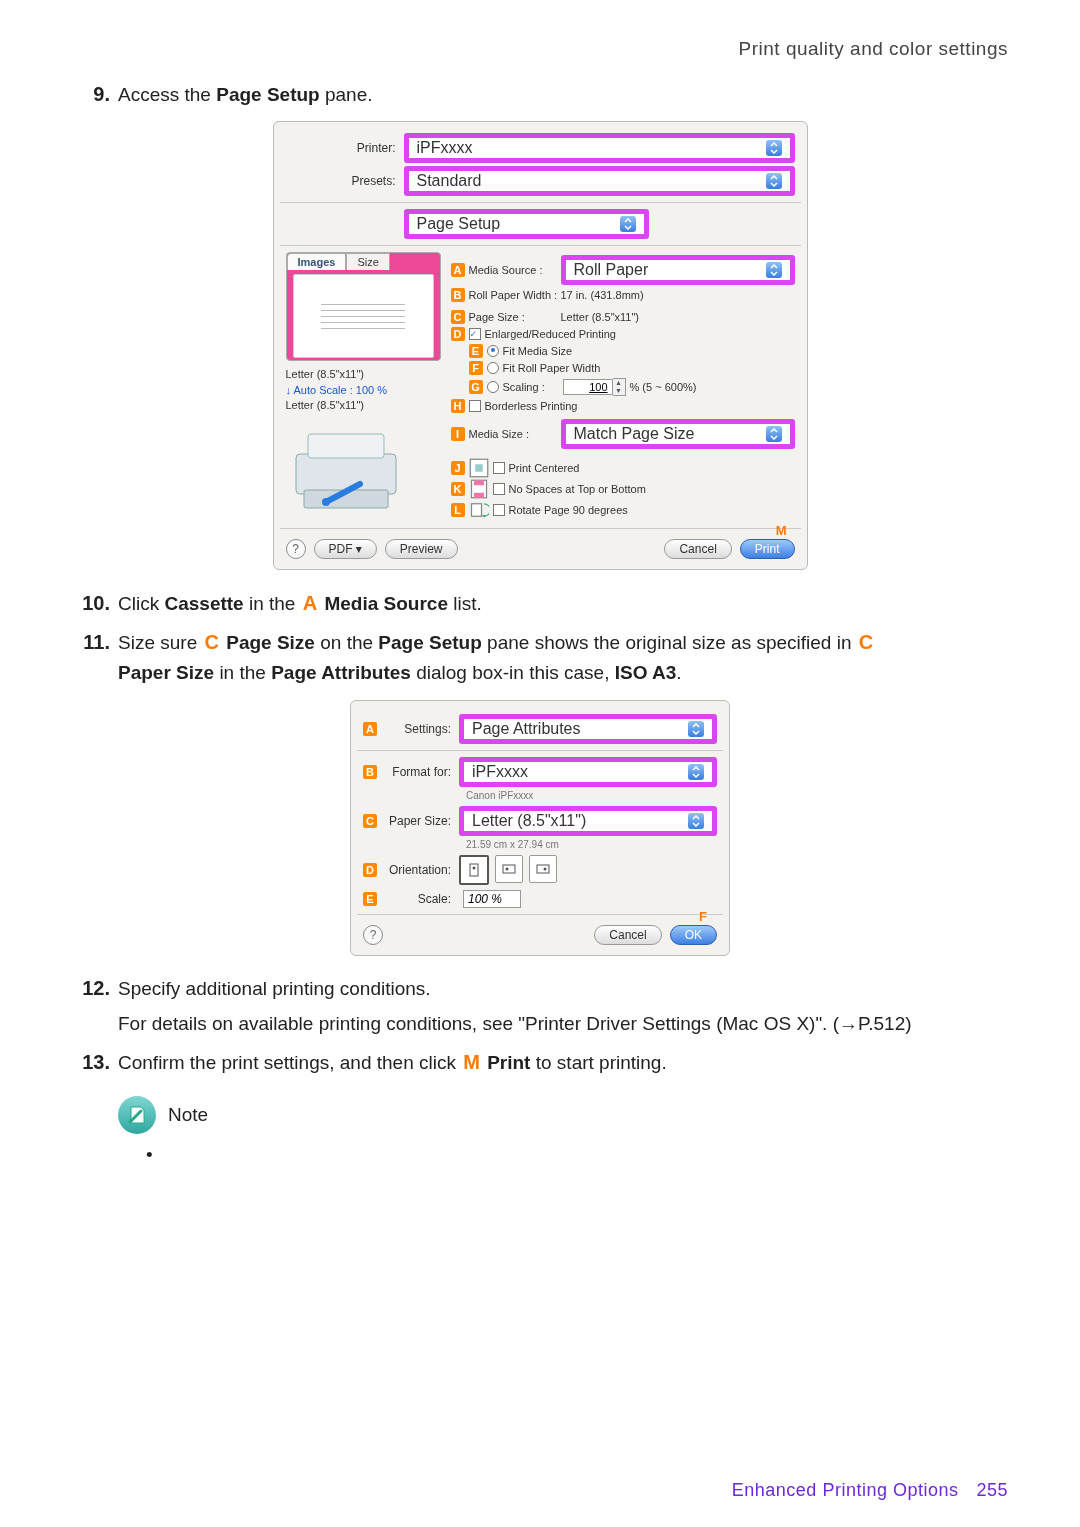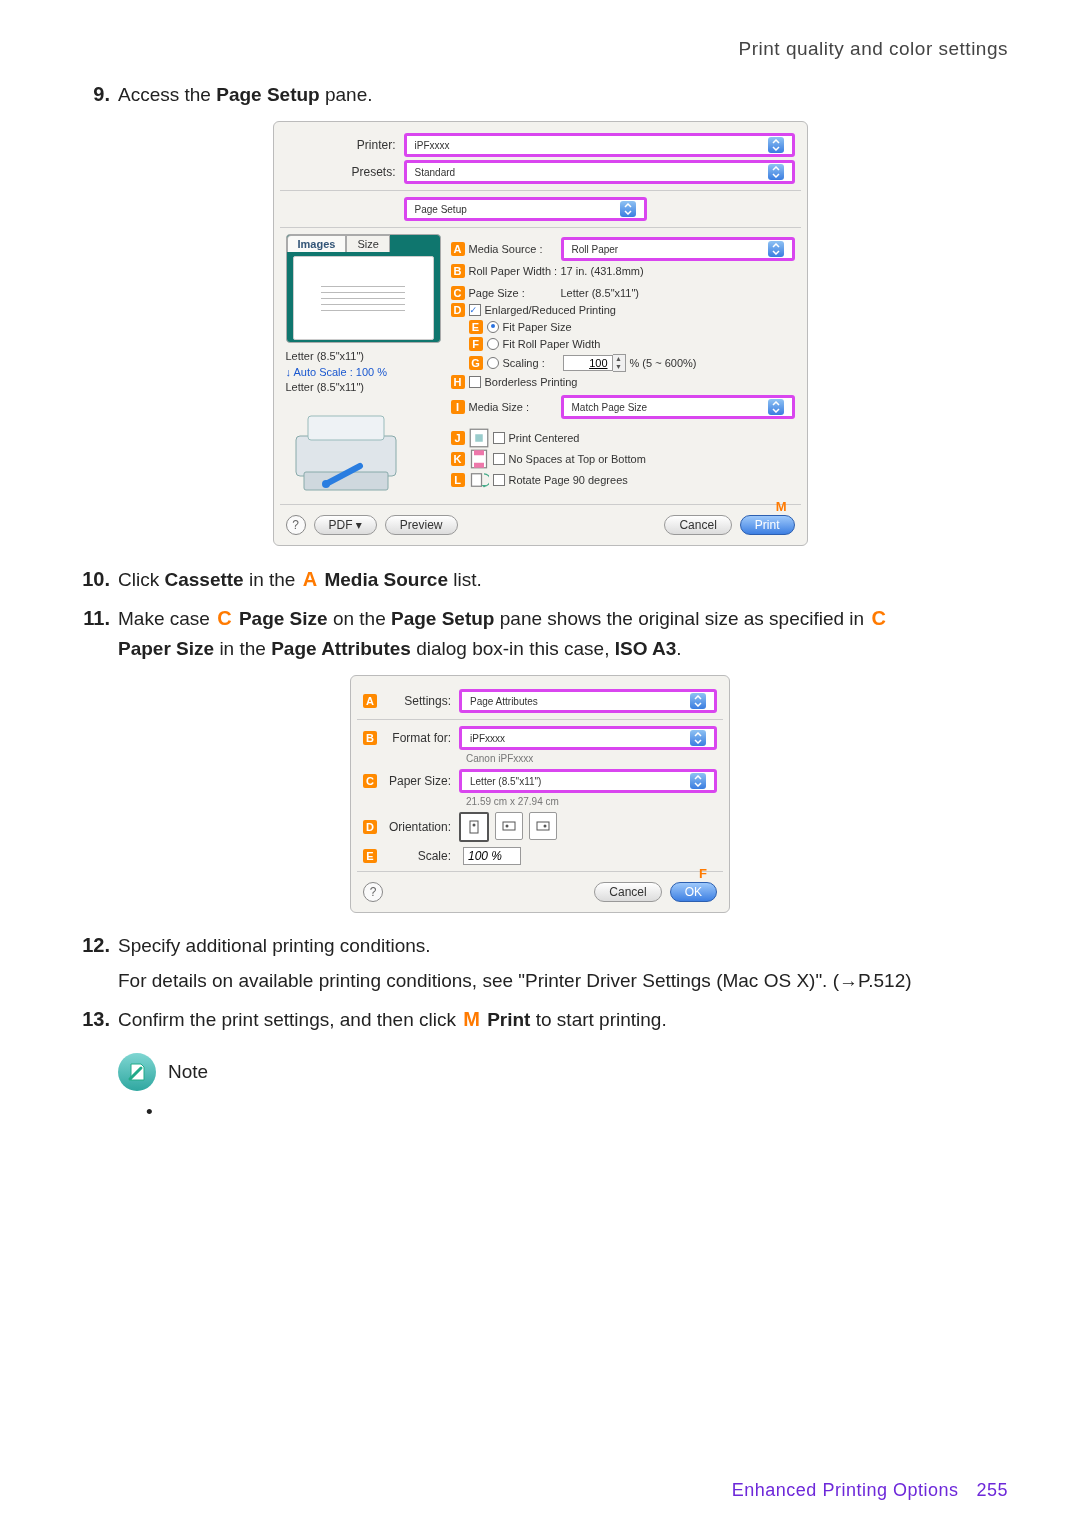--- a/index.html
+++ b/index.html
@@ -49,24 +49,24 @@
     border: 1px solid #bbb;
     border-radius: 6px;
     padding: 8px 12px 10px 12px;
     font-size: 12px;
     color: #333;
   }
   .row { display: flex; align-items: center; margin: 3px 0; }
   .lbl { width: 110px; text-align: right; padding-right: 8px; font-size: 12px; }
   .combo {
     background: #fff;
-    border: 3px solid #d946ef;
+    border: 5px solid #d946ef;
     border-radius: 3px;
     padding: 1px 8px;
-    font-size: 10px;
+    font-size: 16px;
     position: relative;
     flex: 1;
     display: flex;
     align-items: center;
     justify-content: space-between;
   }
   .arrbtn {
     width: 16px;
     height: 16px;
     background: linear-gradient(#8fc2f3,#3a7de0);
@@ -80,21 +80,21 @@
   .d1-main { display: flex; }
   .d1-left {
     width: 155px;
     flex-shrink: 0;
     padding-right: 8px;
   }
   .d1-right { flex:1; padding-left:2px; }
   .tabset {
     border:1px solid #aaa;
     border-radius:4px;
-    background:#0f766e;
+    background:#ec4899;
     padding:6px 6px 2px 6px;
     margin-bottom:6px;
   }
   .tabs { display:flex; font-size:11px; margin:-6px -6px 4px -6px;}
   .tab { padding:2px 10px; border:1px solid #aaa; background:#f3f2ee; border-bottom:none;}
   .tab.active { background:#fafaf8; font-weight:bold; color:#357; border-radius:4px 0 0 0;}
   .thumb {
     background:#fff;border:1px solid #ccc;height:82px;border-radius:2px;
     display:flex;align-items:center;justify-content:center;
   }
@@ -298,21 +298,21 @@
           <span class="small">Letter (8.5"x11")</span>
         </div>
         <div class="row">
           <span class="letterlbl">D</span>
           <span class="checkbox checked"></span>
           <span class="small">Enlarged/Reduced Printing</span>
         </div>
         <div class="row" style="padding-left:18px">
           <span class="letterlbl">E</span>
           <span class="radio checked"></span>
-          <span class="small">Fit Paper Size</span>
+          <span class="small">Fit Media Size</span>
         </div>
         <div class="row" style="padding-left:18px">
           <span class="letterlbl">F</span>
           <span class="radio"></span>
           <span class="small">Fit Roll Paper Width</span>
         </div>
         <div class="row" style="padding-left:18px">
           <span class="letterlbl">G</span>
           <span class="radio"></span>
           <span class="small" style="width:60px">Scaling :</span>
@@ -399,21 +399,21 @@
 <div class="step">
   <div class="step-num">10.</div>
   <div class="step-body">
     <span>Click </span><b>Cassette</b><span> in the </span><span class="orange-inline">A</span><span> </span><b>Media Source</b><span> list.</span>
   </div>
 </div>
 
 <div class="step">
   <div class="step-num">11.</div>
   <div class="step-body">
-    <span>Make case </span><span class="orange-inline">C</span><span> </span><b>Page Size</b><span> on the </span><b>Page Setup</b><span> pane shows the original size as specified in </span><span class="orange-inline">C</span><br>
+    <span>Size sure </span><span class="orange-inline">C</span><span> </span><b>Page Size</b><span> on the </span><b>Page Setup</b><span> pane shows the original size as specified in </span><span class="orange-inline">C</span><br>
     <b>Paper Size</b><span> in the </span><b>Page Attributes</b><span> dialog box-in this case, </span><b>ISO A3</b><span>.</span>
   </div>
 </div>
 
 <div class="dialog d2">
   <div class="dbox">
     <div class="row">
       <span class="letterlbl">A</span>
       <div class="lbl" style="width:70px">Settings:</div>
       <div class="combo">

